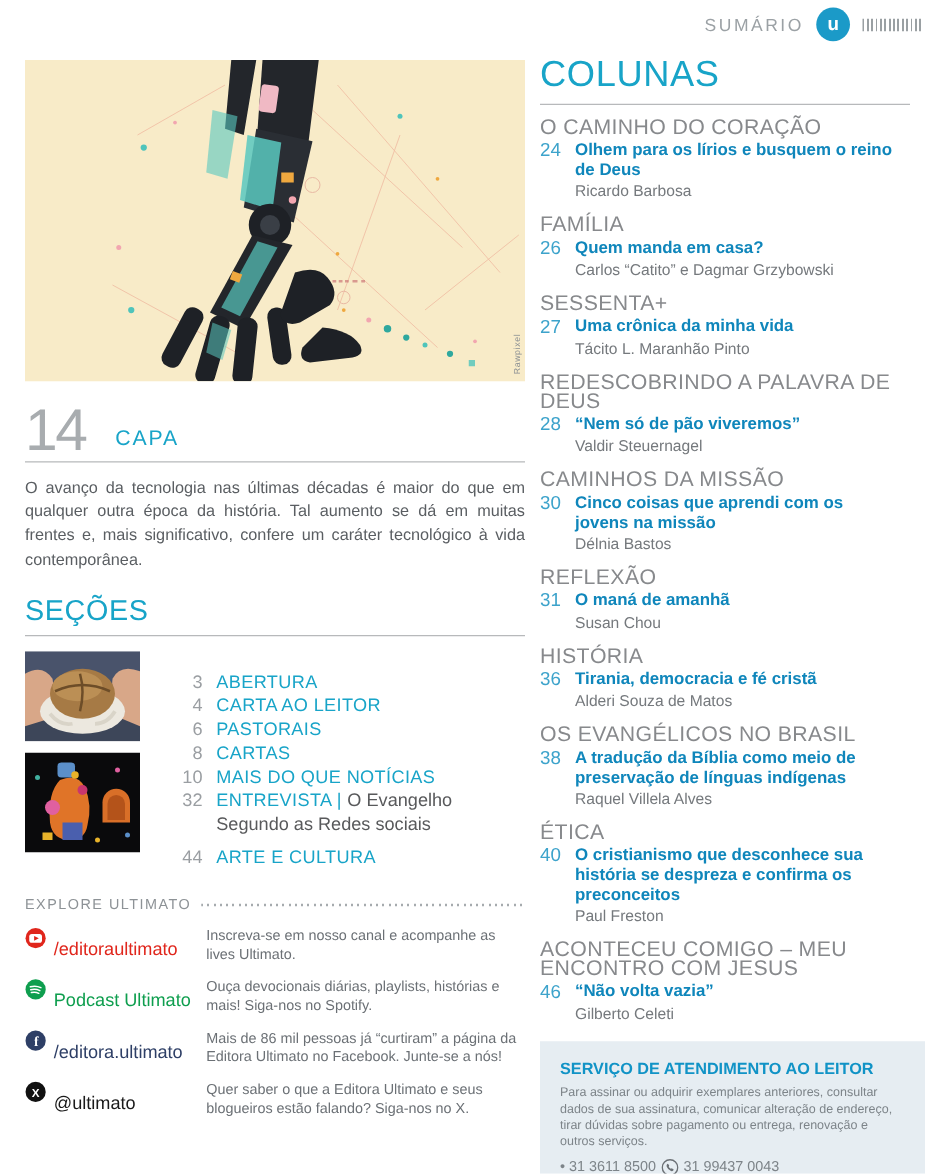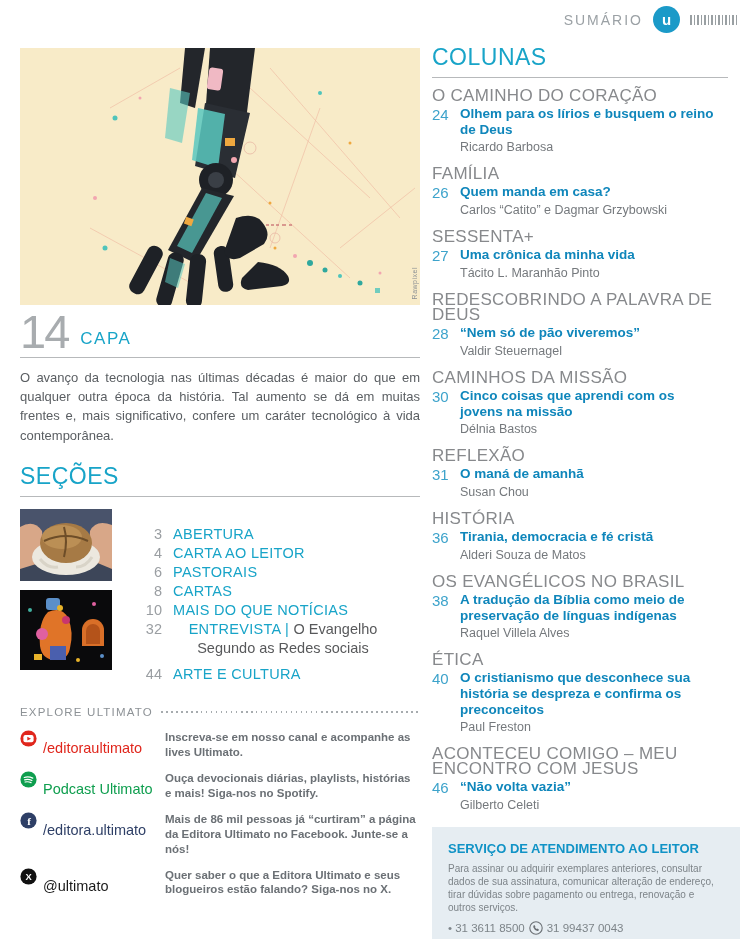--- a/index.html
+++ b/index.html
@@ -18,57 +18,57 @@
   
   .left-col  { position:absolute; left:20px;  top:48px; width:400px; }
   .right-col { position:absolute; left:432px; top:44px; width:308px; }
 
   
   .hero { position:relative; width:400px; height:257px; background:#f8ebc8; overflow:hidden; }
   .hero-credit { position:absolute; right:2px; bottom:6px; writing-mode:vertical-rl;
                  transform:rotate(180deg); font-size:7px; color:#8a8f93; letter-spacing:.5px; }
 
   
-  .capa-head { display:flex; align-items:flex-end; gap:12px; margin-top:8px; }
+  .capa-head { display:flex; align-items:flex-end; gap:24px; margin-top:20px; }
   .capa-num { font-size:47px; line-height:38px; color:#a8acaf; font-weight:400; letter-spacing:-2px; }
   .capa-label { color:#18a4c8; font-size:17px; letter-spacing:1.5px; padding-bottom:2px; }
   .rule { border:0; border-top:1.5px solid #b7b9bb; margin:6px 0 10px 0; }
 
   .body-par { font-size:13px; line-height:1.48; color:#5a5e62; text-align:justify; }
   .body-par.indented { text-indent:26px; }
 
   
   .section-head { color:#18a4c8; font-size:23px; font-weight:400; letter-spacing:.5px; margin-top:18px; }
   .secoes-row { display:flex; margin-top:12px; }
   .thumbs { display:flex; flex-direction:column; gap:9px; }
   .thumb { display:block; }
   .secoes-list { list-style:none; margin-left:22px; margin-top:16px; }
   .secoes-list li { display:flex; line-height:19px; font-size:14.5px; }
   .secoes-list li.gap-above { margin-top:7px; }
   .sec-num { width:28px; text-align:right; color:#9a9ea2; }
-  .sec-lblwrap { margin-left:11px; max-width:220px;text-align:center; }
+  .sec-lblwrap { margin-left:11px; max-width:220px; }
   .sec-lbl { color:#18a4c8; letter-spacing:.3px; }
   .sec-extra { color:#58595b; }
 
   
   .explore-head { display:flex; align-items:center; margin-top:22px; }
   .explore-title { color:#8d9296; font-size:11.5px; letter-spacing:1.2px; white-space:nowrap; }
   .dots { flex:1; margin-left:8px; height:3px;
           background:repeating-linear-gradient(90deg,#a6abae 0 1.5px, transparent 1.5px 5px);
           background-position:center; background-size:100% 2px; background-repeat:no-repeat; }
   .social-list { margin-top:12px; display:flex; flex-direction:column; gap:11px; }
   .social-row { display:flex; align-items:flex-start; }
   .social-icon { width:17px; height:17px; flex:0 0 17px; margin-top:0; }
   .social-handle { font-weight:normal; font-size:14.5px; margin-left:6px; width:118px; flex:0 0 118px; line-height:17px;margin-top:10px; }
-  .social-desc { font-size:11.5px; color:#6b7075; line-height:1.3; margin-left:4px; flex:1;font-weight:bold; }
+  .social-desc { font-size:11.5px; color:#6b7075; line-height:1.3; margin-left:4px; flex:1; }
   .c-yt { color:#e0261c; } .c-sp { color:#0e9e4e; } .c-fb { color:#2e3f66; }
   .c-x  { color:#1a1a1a; }
 
   
-  .colunas-head { color:#18a4c8; font-size:23px; font-weight:400; letter-spacing:.5px; }
+  .colunas-head { color:#18a4c8; font-size:29px; font-weight:400; letter-spacing:.5px; }
   .colunas-rule { border:0; border-top:1.5px solid #b7b9bb; margin:6px 0 10px 0; width:296px; }
   .entry { margin-bottom:11px; width:285px; }
   .entry-cat { color:#87898c; font-size:17px; letter-spacing:.3px; line-height:15px; margin-bottom:3px; }
   .entry-line { display:flex; }
   .entry-num { width:24px; text-align:left; color:#3da3cb; font-size:15px; line-height:17px; flex:0 0 24px; }
   .entry-title { color:#0f86bb; font-weight:bold; font-size:13.5px; line-height:16px; margin-left:4px; }
   .entry-author { color:#75797d; font-size:12.5px; line-height:15px; margin-left:28px; margin-top:2px; }
 
   
   .service-box { margin-top:14px; width:308px; background:#e6edf2; padding:14px 16px 14px 16px; }

